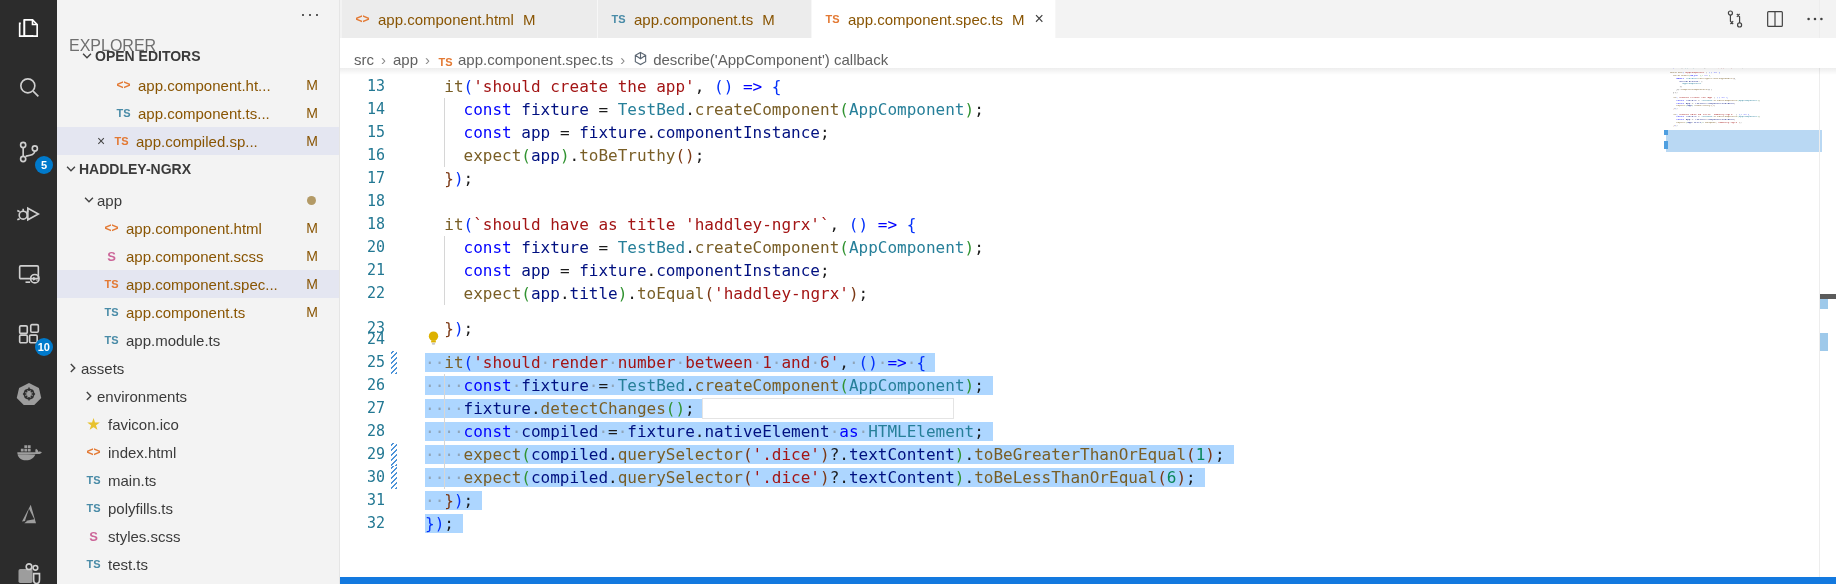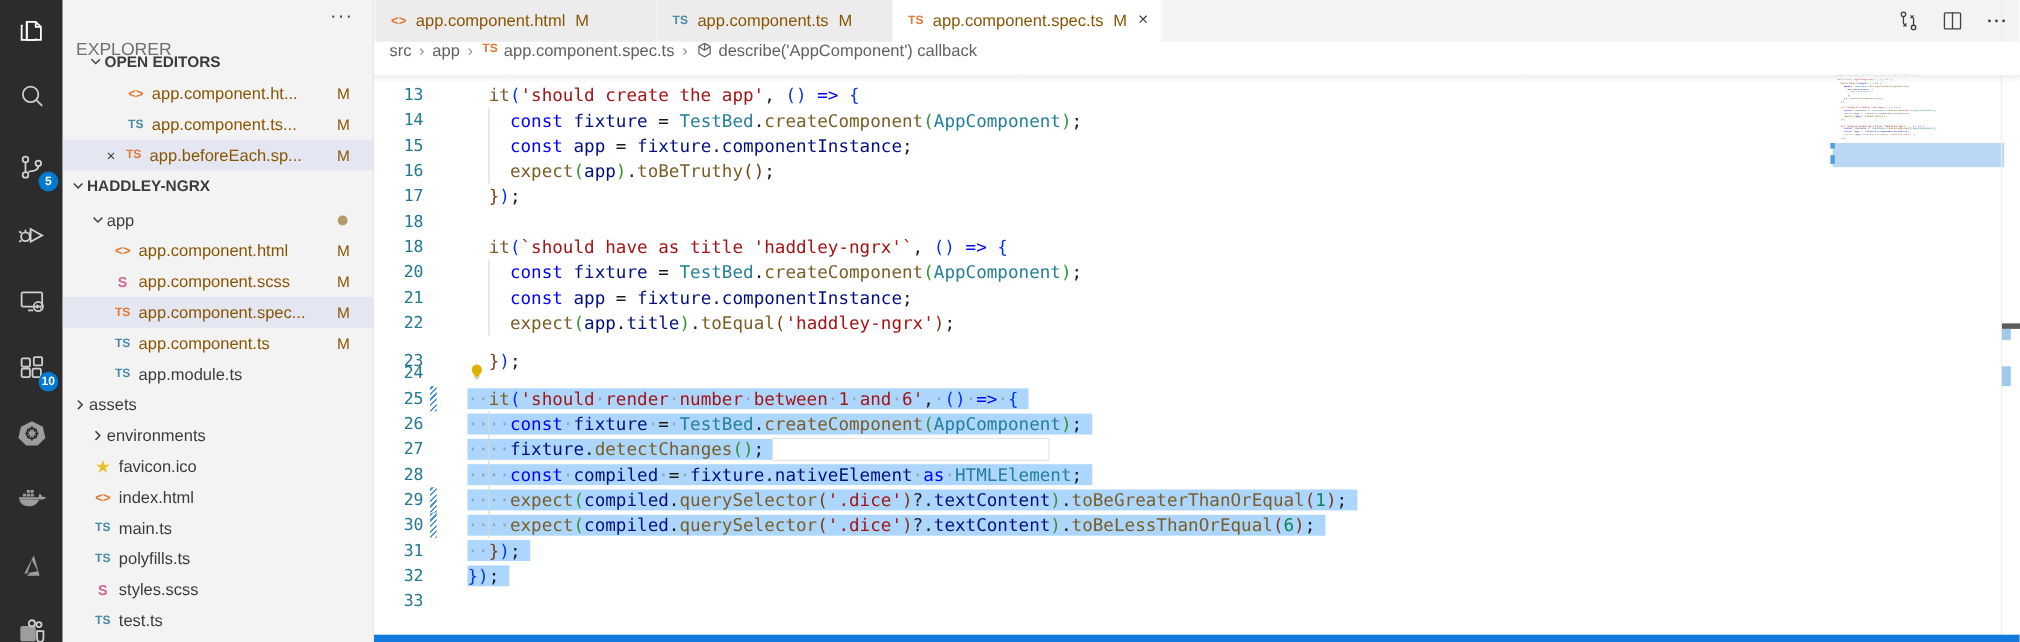--- a/index.html
+++ b/index.html
@@ -50,21 +50,21 @@
          border-right:1px solid #f7f7f7; color:#895503; white-space:nowrap; }
   .tab.active { background:#ffffff; }
   .tab .fic { margin-right:7px; }
   .tab .mbadge { margin-left:9px; color:#895503; }
   .tab .tclose { margin-left:10px; color:#424242; font-size:16px; cursor:pointer; }
   #editor-actions { position:absolute; right:10px; top:0; height:38px; display:flex; align-items:center; gap:18px; }
   #editor-actions .eai { width:22px; height:22px; cursor:pointer; }
   #editor-actions svg { width:22px; height:22px; stroke:#424242; fill:none; stroke-width:1.3; }
 
   #breadcrumb { position:absolute; left:0; top:38px; width:1496px; height:30px; background:#fff;
-                display:flex; align-items:flex-start; padding-left:14px; font-size:15px; color:#616161; z-index:5; }
+                display:flex; align-items:flex-end; padding-left:14px; font-size:15px; color:#616161; z-index:5; }
   #breadcrumb .bc-sep { margin:0 7px; color:#8a8a8a; }
   #breadcrumb .bc-item { cursor:pointer; }
   #breadcrumb .fic { margin-right:4px; }
   #bc-shadow { position:absolute; left:0; top:68px; width:1496px; height:7px; z-index:4;
                background:linear-gradient(rgba(0,0,0,.07), rgba(0,0,0,0)); pointer-events:none; }
 
   
   #code { position:absolute; left:0; top:12px; width:1310px; height:577px; overflow:hidden;
           font-family:"DejaVu Sans Mono", monospace; font-size:16px;text-decoration:underline; }
   .cline { position:absolute; left:0; width:1310px; height:23px; line-height:23px; white-space:pre; }
@@ -188,21 +188,21 @@
         <span class="sb-badge">M</span>
       </div>
       <div class="sb-row" style="top: 99px; padding-left: 58px;">
         <span class="fic ts-blue">TS</span>
         <span class="sb-label mod">app.component.ts...</span>
         <span class="sb-badge">M</span>
       </div>
       <div class="sb-row selected" style="top: 127px; padding-left: 36px;">
         <span class="oe-close">×</span>
         <span class="fic ts-orange">TS</span>
-        <span class="sb-label mod">app.beforeEach.sp...</span>
+        <span class="sb-label mod">app.compiled.sp...</span>
         <span class="sb-badge">M</span>
       </div>
       <div class="sb-row sb-header" style="top: 155px; padding-left: 6px;">
         <span class="chev">
           <svg viewBox="0 0 16 16">
             <path d="M3.5 5.5L8 10l4.5-4.5"></path>
           </svg>
         </span>
         <span class="sb-label">HADDLEY-NGRX</span>
       </div>
@@ -349,21 +349,20 @@
             <rect x="6.2" y="13.4" width="3.6" height="2.2" rx="1" fill="#c9c9c9"></rect>
           </svg></span></div>
       <div class="cline" style="top: 339px;"><span class="lnum">25</span><span class="hatch" style="top: 0px; height: 23px;"></span><span class="ltext"><span class="selwrap"><span class="tk-ws">··</span><span class="tk-fn">it</span><span class="tk-b1">(</span><span class="tk-str">'should</span><span class="tk-ws">·</span><span class="tk-str">render</span><span class="tk-ws">·</span><span class="tk-str">number</span><span class="tk-ws">·</span><span class="tk-str">between</span><span class="tk-ws">·</span><span class="tk-str">1</span><span class="tk-ws">·</span><span class="tk-str">and</span><span class="tk-ws">·</span><span class="tk-str">6'</span><span class="tk-pl">,</span><span class="tk-ws">·</span><span class="tk-b1">()</span><span class="tk-ws">·</span><span class="tk-kw">=&gt;</span><span class="tk-ws">·</span><span class="tk-b1">{</span></span></span></div>
       <div class="cline" style="top: 362px;"><span class="lnum">26</span><span class="ltext"><span class="selwrap"><span class="tk-ws">····</span><span class="tk-kw">const</span><span class="tk-ws">·</span><span class="tk-var">fixture</span><span class="tk-ws">·</span><span class="tk-pl">=</span><span class="tk-ws">·</span><span class="tk-type">TestBed</span><span class="tk-pl">.</span><span class="tk-fn">createComponent</span><span class="tk-b2">(</span><span class="tk-type">AppComponent</span><span class="tk-b2">)</span><span class="tk-pl">;</span></span></span></div>
       <div class="cline" style="top: 385px;"><span class="lnum">27</span><span class="ltext"><span class="selwrap"><span class="tk-ws">····</span><span class="tk-var">fixture</span><span class="tk-pl">.</span><span class="tk-fn">detectChanges</span><span class="tk-b2">()</span><span class="tk-pl">;</span></span></span><span id="whitebox" style="left: 361.64px; top: 1px; width: 252px; height: 21px;"></span></div>
       <div class="cline" style="top: 408px;"><span class="lnum">28</span><span class="ltext"><span class="selwrap"><span class="tk-ws">····</span><span class="tk-kw">const</span><span class="tk-ws">·</span><span class="tk-var">compiled</span><span class="tk-ws">·</span><span class="tk-pl">=</span><span class="tk-ws">·</span><span class="tk-var">fixture</span><span class="tk-pl">.</span><span class="tk-var">nativeElement</span><span class="tk-ws">·</span><span class="tk-kw">as</span><span class="tk-ws">·</span><span class="tk-type">HTMLElement</span><span class="tk-pl">;</span></span></span></div>
       <div class="cline" style="top: 431px;"><span class="lnum">29</span><span class="hatch" style="top: 0px; height: 23px;"></span><span class="ltext"><span class="selwrap"><span class="tk-ws">····</span><span class="tk-fn">expect</span><span class="tk-b2">(</span><span class="tk-var">compiled</span><span class="tk-pl">.</span><span class="tk-fn">querySelector</span><span class="tk-b3">(</span><span class="tk-str">'.dice'</span><span class="tk-b3">)</span><span class="tk-pl">?.</span><span class="tk-var">textContent</span><span class="tk-b2">)</span><span class="tk-pl">.</span><span class="tk-fn">toBeGreaterThanOrEqual</span><span class="tk-b3">(</span><span class="tk-num">1</span><span class="tk-b3">)</span><span class="tk-pl">;</span></span></span></div>
       <div class="cline" style="top: 454px;"><span class="lnum">30</span><span class="hatch" style="top: 0px; height: 23px;"></span><span class="ltext"><span class="selwrap"><span class="tk-ws">····</span><span class="tk-fn">expect</span><span class="tk-b2">(</span><span class="tk-var">compiled</span><span class="tk-pl">.</span><span class="tk-fn">querySelector</span><span class="tk-b3">(</span><span class="tk-str">'.dice'</span><span class="tk-b3">)</span><span class="tk-pl">?.</span><span class="tk-var">textContent</span><span class="tk-b2">)</span><span class="tk-pl">.</span><span class="tk-fn">toBeLessThanOrEqual</span><span class="tk-b3">(</span><span class="tk-num">6</span><span class="tk-b3">)</span><span class="tk-pl">;</span></span></span></div>
       <div class="cline" style="top: 477px;"><span class="lnum">31</span><span class="ltext"><span class="selwrap"><span class="tk-ws">··</span><span class="tk-b3">}</span><span class="tk-b1">)</span><span class="tk-pl">;</span></span></span></div>
       <div class="cline" style="top: 500px;"><span class="lnum">32</span><span class="ltext"><span class="selwrap"><span class="tk-b1">}</span><span class="tk-b1">)</span><span class="tk-pl">;</span></span></span></div>
-      <div class="cline" style="top: 523px;"><span class="lnum">33</span><span class="ltext"></span></div>
       <div class="iguide" style="top: 86px; height: 69px;"></div>
       <div class="iguide" style="top: 224px; height: 69px;"></div>
       <div class="iguide" style="top: 362px; height: 115px;"></div>
     </div>
   <div id="minimap">
       <div class="mline"><span class="tk-kw">import</span><span class="tk-pl"> { </span><span class="tk-type">TestBed</span><span class="tk-pl"> } </span><span class="tk-kw">from</span><span class="tk-str"> '@angular/core/testing'</span><span class="tk-pl">;</span></div>
       <div class="mline"><span class="tk-kw">import</span><span class="tk-pl"> { </span><span class="tk-type">AppComponent</span><span class="tk-pl"> } </span><span class="tk-kw">from</span><span class="tk-str"> './app.component'</span><span class="tk-pl">;</span></div>
       <div class="mline"></div>
       <div class="mline"><span class="tk-fn">describe</span><span class="tk-b1">(</span><span class="tk-str">'AppComponent'</span><span class="tk-pl">, </span><span class="tk-b1">()</span><span class="tk-kw"> =&gt; </span><span class="tk-b1">{</span></div>
       <div class="mline"><span class="tk-pl">  </span><span class="tk-fn">beforeEach</span><span class="tk-b2">(</span><span class="tk-kw">async</span><span class="tk-pl"> </span><span class="tk-b2">()</span><span class="tk-kw"> =&gt; </span><span class="tk-b2">{</span></div>

